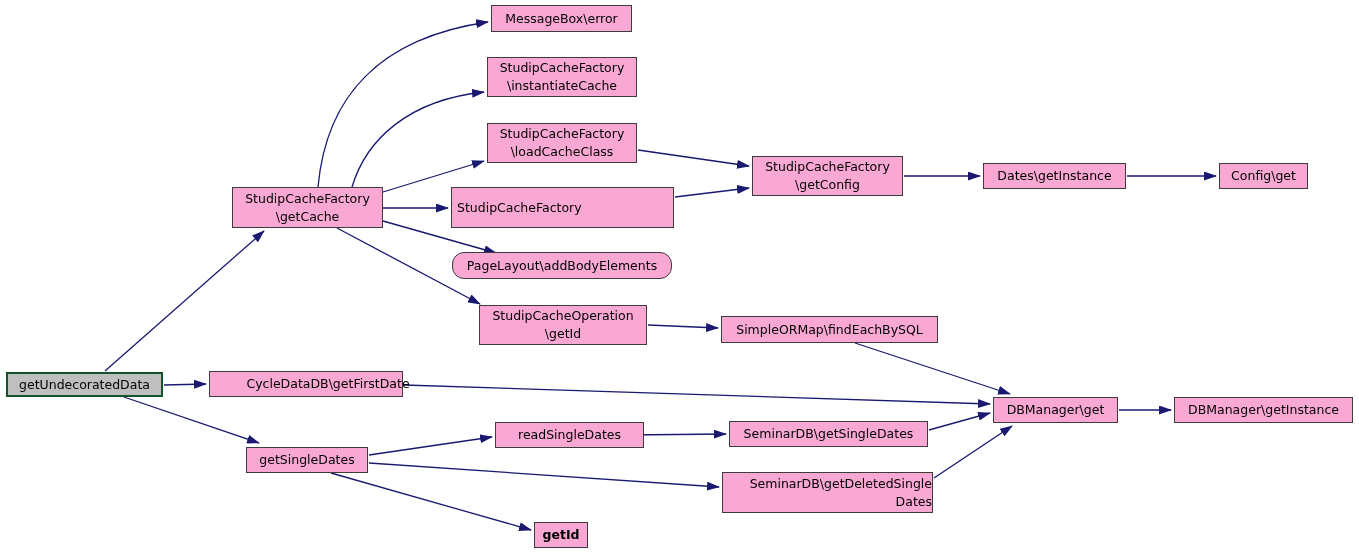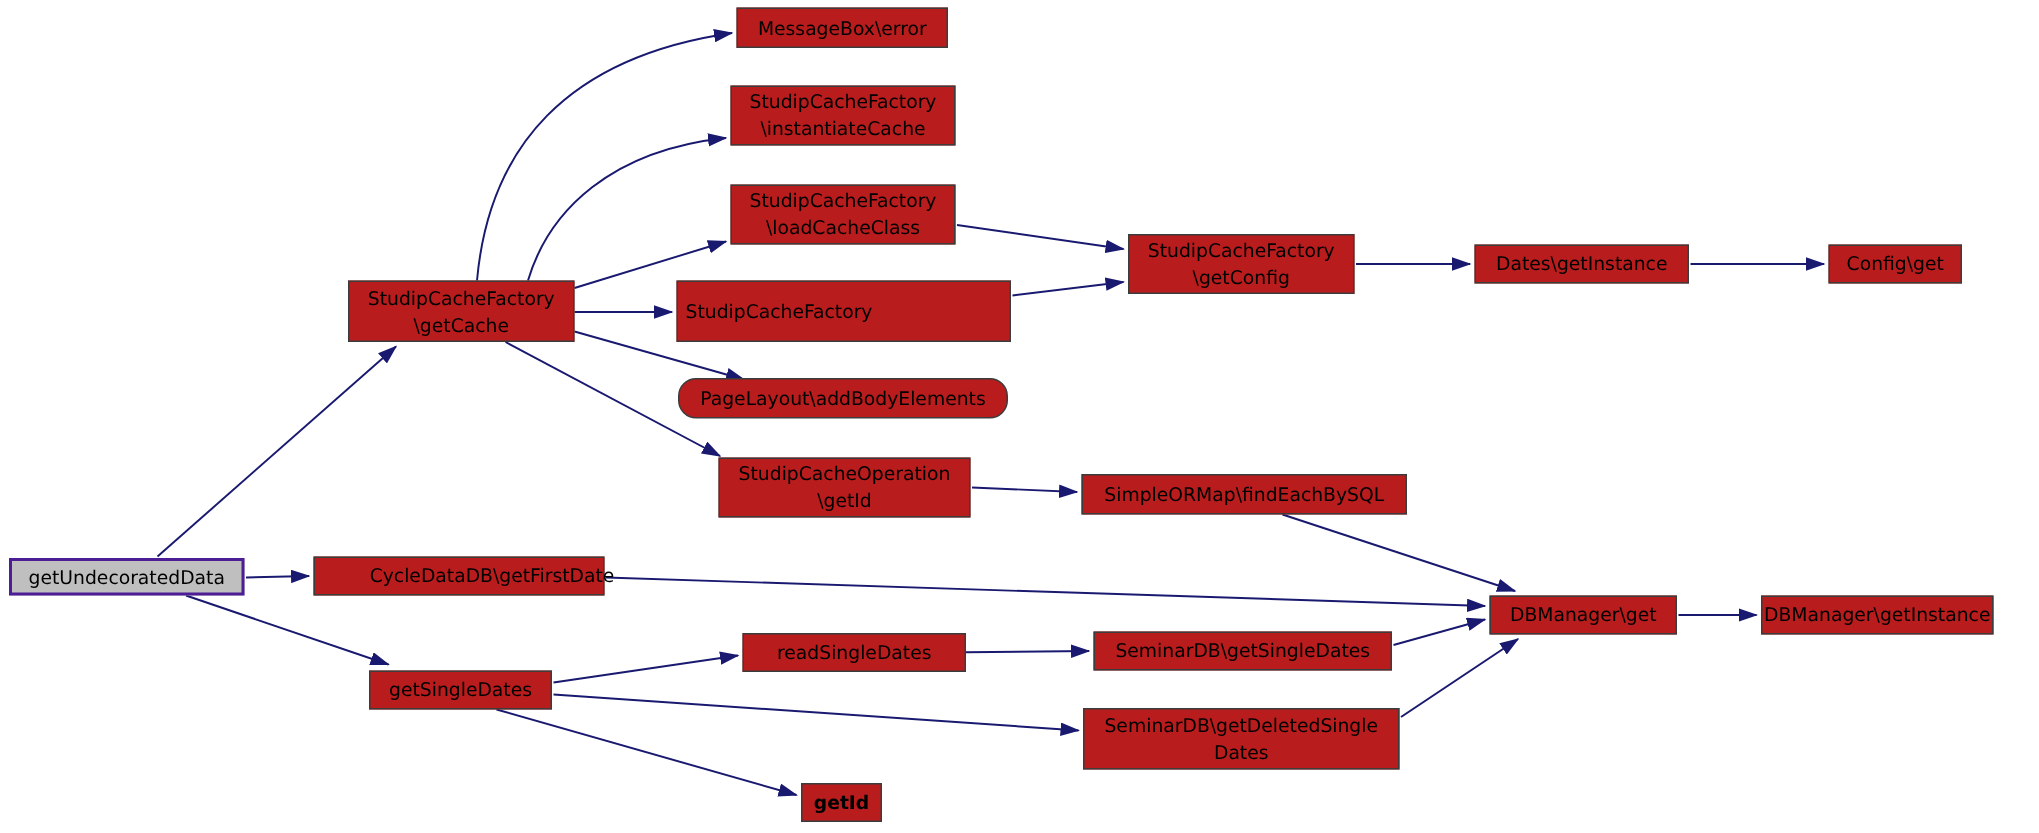--- a/index.html
+++ b/index.html
@@ -12,37 +12,37 @@
     overflow: hidden;
   }
   svg.edge-layer {
     position: absolute;
     left: 0; top: 0;
     width: 1359px; height: 555px;
   }
   .node {
     position: absolute;
     box-sizing: border-box;
-    background: #b91c1c;
+    background: #f9a8d4;
     border: 1.4px solid #3c3c3c;
     color: #000000;
     font-size: 12.5px;
     line-height: 18px;
     display: flex;
     flex-direction: column;
     align-items: center;
     justify-content: center;
     white-space: nowrap;
     text-align: center;
     cursor: pointer;
   }
   .node.align-left { align-items: flex-start; padding-left: 5px; text-align: left; }
   .node.highlighted {
     background: #bfbfbf;
-    border: 2px solid #4c1d95;
+    border: 2px solid #14532d;
   }
   .node span { display: block; }
 </style>
 </head>
 <body>
 
 <div class="canvas" style="background: rgb(255, 255, 255);">
   <svg class="edge-layer" id="edge-layer" xmlns="http://www.w3.org/2000/svg" viewBox="0 0 1359 555">
     <defs>
       <marker id="arrowhead" viewBox="0 0 13 9" markerWidth="13" markerHeight="9" refX="12" refY="4.5" orient="auto" markerUnits="userSpaceOnUse">
@@ -114,33 +114,33 @@
       </div>
       <div class="node" style="left: 721px; top: 316px; width: 217px; height: 27px;">
         <span>SimpleORMap\findEachBySQL</span>
       </div>
       <div class="node" style="left: 209px; top: 371px; width: 194px; height: 26px; padding-left: 44px;">
         <span>CycleDataDB\getFirstDate</span>
       </div>
       <div class="node" style="left: 993px; top: 397px; width: 125px; height: 26px;">
         <span>DBManager\get</span>
       </div>
-      <div class="node" style="left: 1174px; top: 397px; width: 155px; height: 26px;">
+      <div class="node" style="left: 1174px; top: 397px; width: 179px; height: 26px;">
         <span>DBManager\getInstance</span>
       </div>
       <div class="node" style="left: 246px; top: 447px; width: 122px; height: 26px;">
         <span>getSingleDates</span>
       </div>
       <div class="node" style="left: 495px; top: 422px; width: 149px; height: 26px;">
         <span>readSingleDates</span>
       </div>
       <div class="node" style="left: 729px; top: 421px; width: 199px; height: 26px;">
         <span>SeminarDB\getSingleDates</span>
       </div>
-      <div class="node" style="left: 722px; top: 472px; width: 211px; height: 41px;">
+      <div class="node" style="left: 722px; top: 472px; width: 211px; height: 41px; align-items: flex-end;">
         <span>SeminarDB\getDeletedSingle</span>
         <span>Dates</span>
       </div>
       <div class="node" style="left: 534px; top: 522px; width: 54px; height: 26px; font-weight: bold;">
         <span>getId</span>
       </div>
     </div>
 </div>
 
 </body></html>

